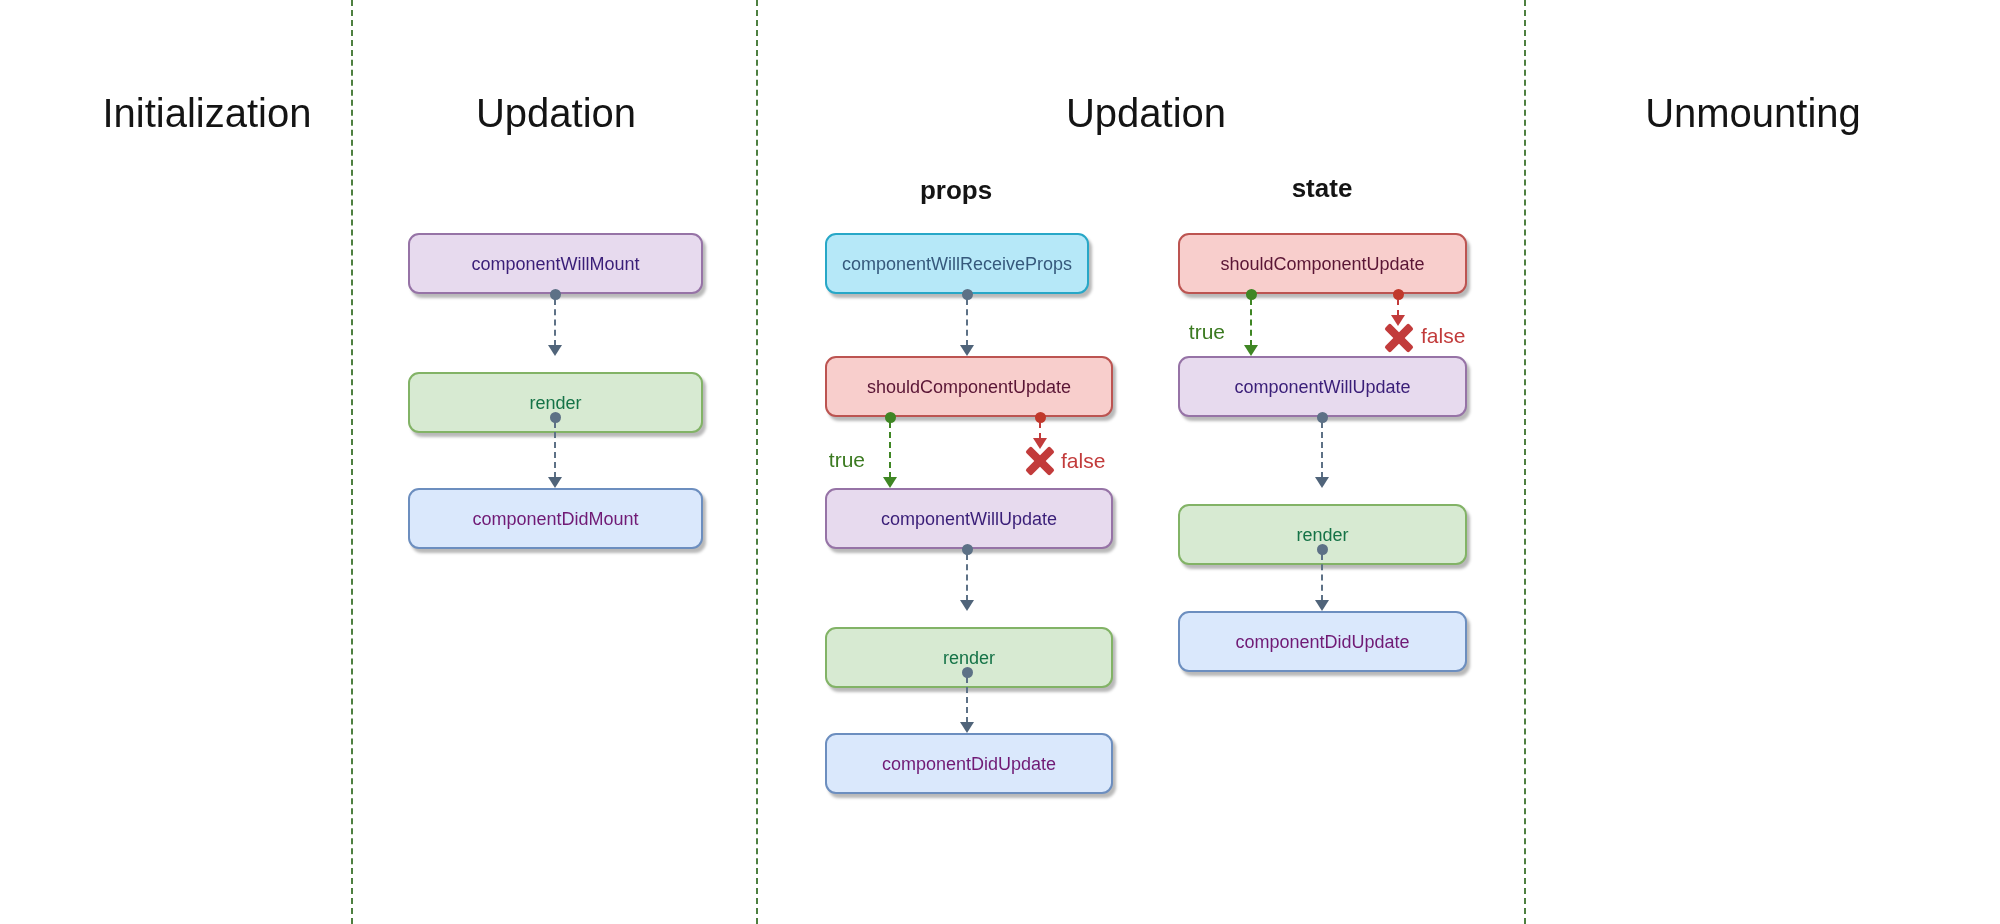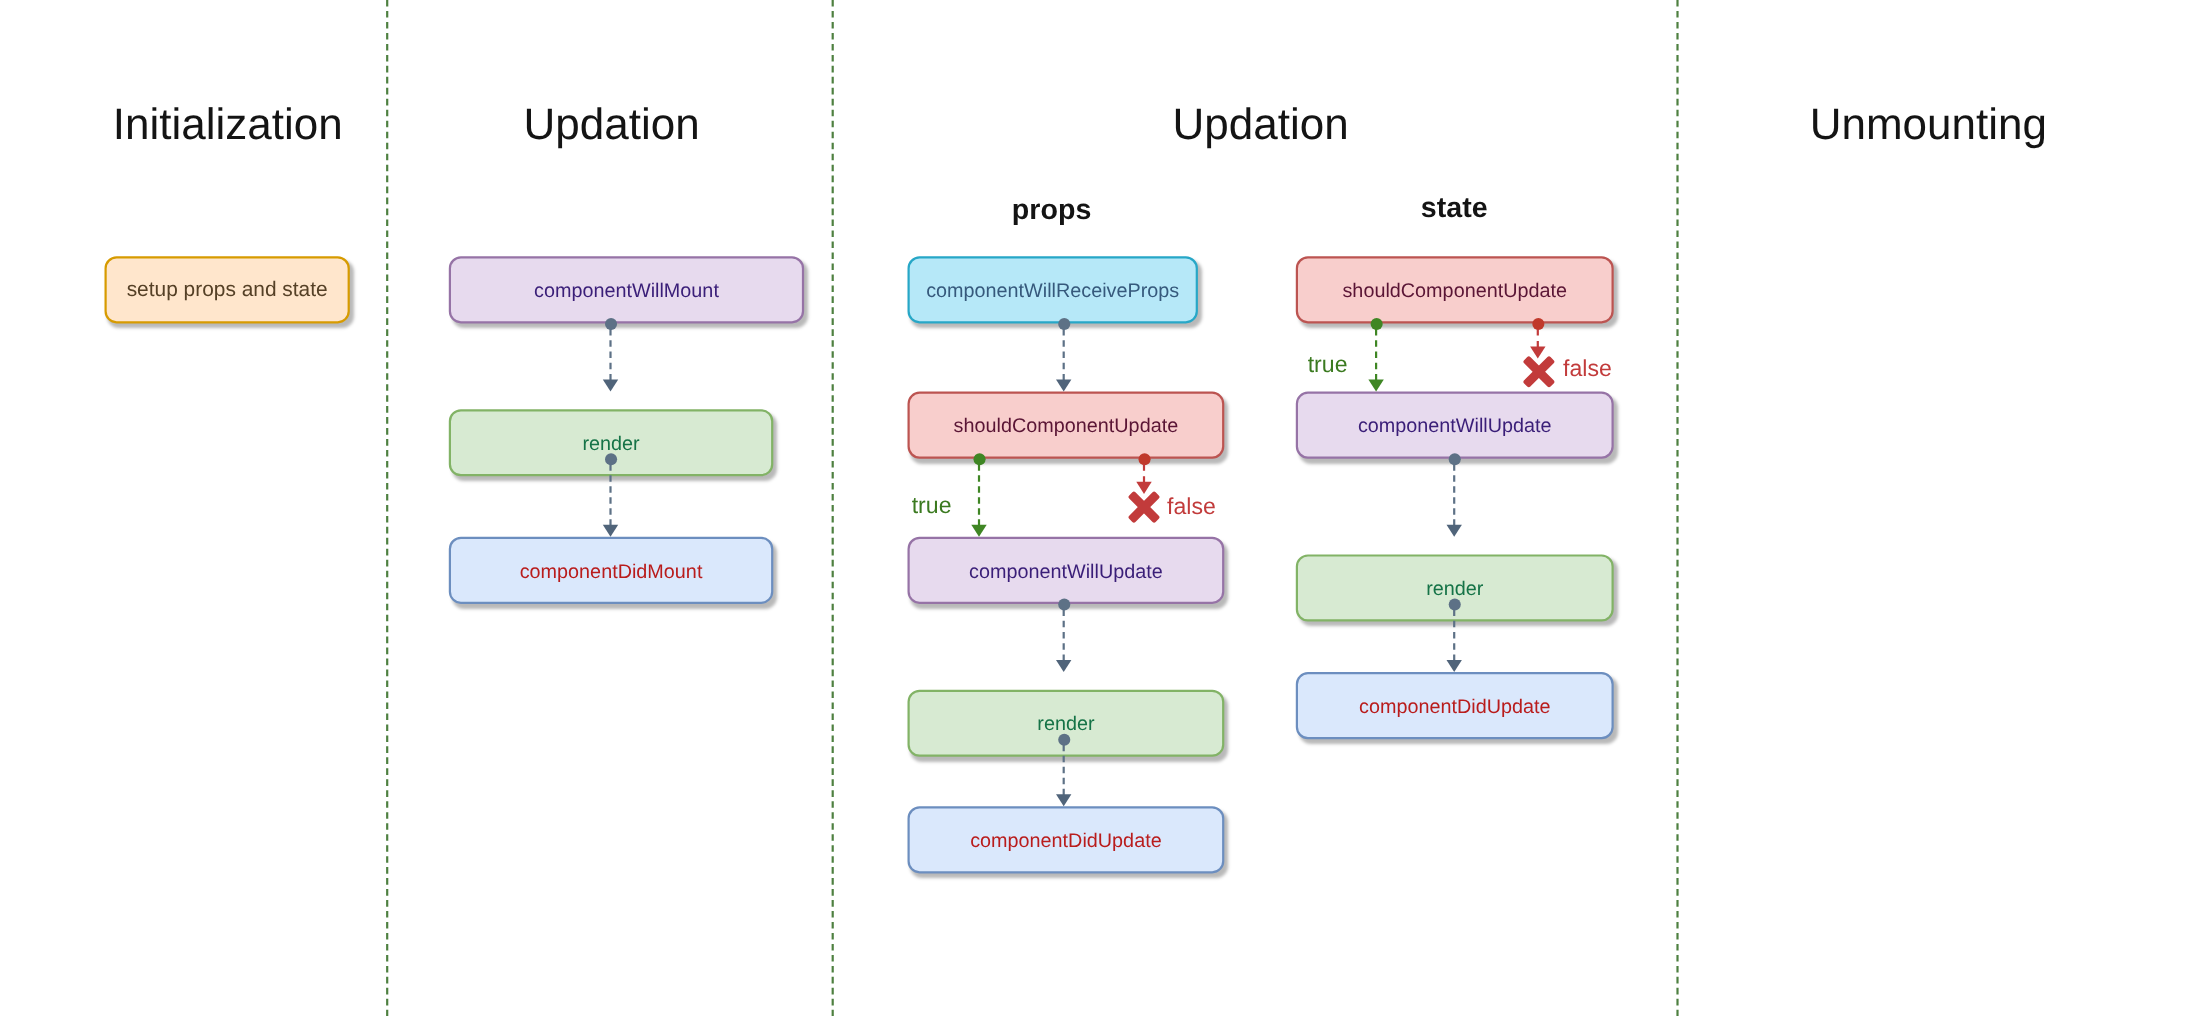--- a/index.html
+++ b/index.html
@@ -28,21 +28,21 @@
   .node {
     position:absolute; height:61px; box-sizing:border-box;
     border:2px solid; border-radius:11px;
     display:flex; align-items:center; justify-content:center;
     font-size:18px; line-height:1;
     box-shadow:3px 4px 3px rgba(0,0,0,0.28);
   }
   .node.orange { background:#ffe6cc; border-color:#d79b00; color:#554026; font-size:19px; }
   .node.purple { background:#e7daee; border-color:#9673a6; color:#3a1e78; }
   .node.green  { background:#d7ead2; border-color:#82b366; color:#157347;margin-top:16px; }
-  .node.blue   { background:#dae8fc; border-color:#6c8ebf; color:#b91c1c; }
+  .node.blue   { background:#dae8fc; border-color:#6c8ebf; color:#701a75; }
   .node.red    { background:#f8cecc; border-color:#bc5451; color:#5a1535; }
   .node.cyan   { background:#b6e8f8; border-color:#27a7c7; color:#36597c; }
 
   
   .connector {
     position:absolute; width:16px; transform:translateX(-50%);
     display:flex; flex-direction:column; align-items:center;
   }
   .connector .dot  { flex:0 0 auto; width:11px; height:11px; border-radius:50%; }
   .connector .line { flex:1 1 auto; width:0; border-left:2px dashed; margin:-1px 0; }
@@ -87,23 +87,22 @@
   <div class="separator" style="left:1524px;"></div>
 
   <div class="heading" style="left:207px; top:90px;">Initialization</div>
   <div class="heading" style="left:556px; top:90px;">Updation</div>
   <div class="heading" style="left:1146px; top:90px;">Updation</div>
   <div class="heading" style="left:1753px; top:90px;">Unmounting</div>
 
   <div class="subheading" style="left:956px; top:176px;">props</div>
   <div class="subheading" style="left:1322px; top:174px;">state</div>
 
-  <div class="node orange" style="left:95px; top:233px; width:223px;">setup props and state</div>
 
-  <div class="node purple" style="left:408px; top:233px; width:323px;">componentWillMount</div>
+  <div class="node purple" style="left:408px; top:233px; width:295px;">componentWillMount</div>
   <div class="node green" style="left:408px; top:356px; width:295px;">render</div>
   <div class="node blue" style="left:408px; top:488px; width:295px;">componentDidMount</div>
 
   <div class="connector c-slate" style="left:555px; top:289px; height:67px;">
     <span class="dot"></span>
       <span class="line"></span>
       <span class="head"></span>
   </div>
   <div class="connector c-slate" style="left:555px; top:412px; height:76px;">
     <span class="dot"></span>

